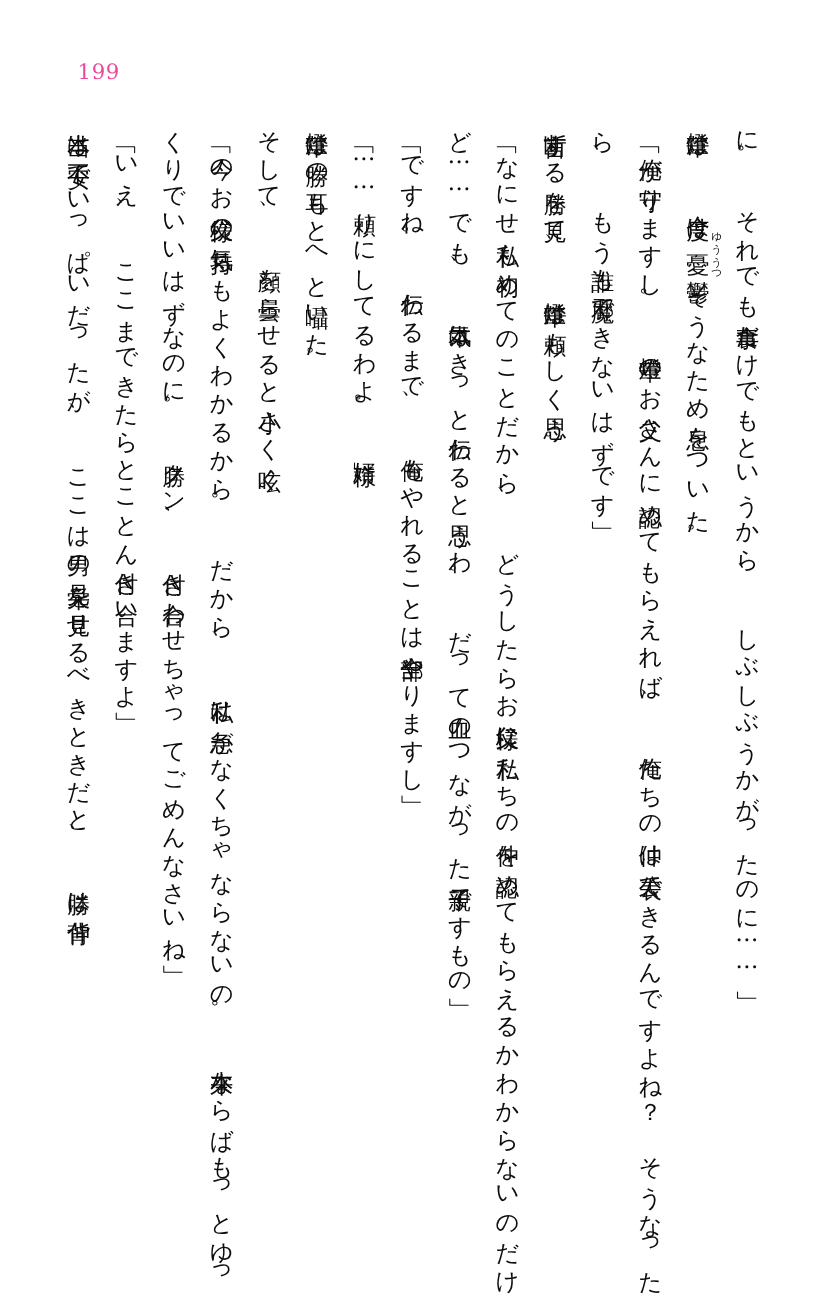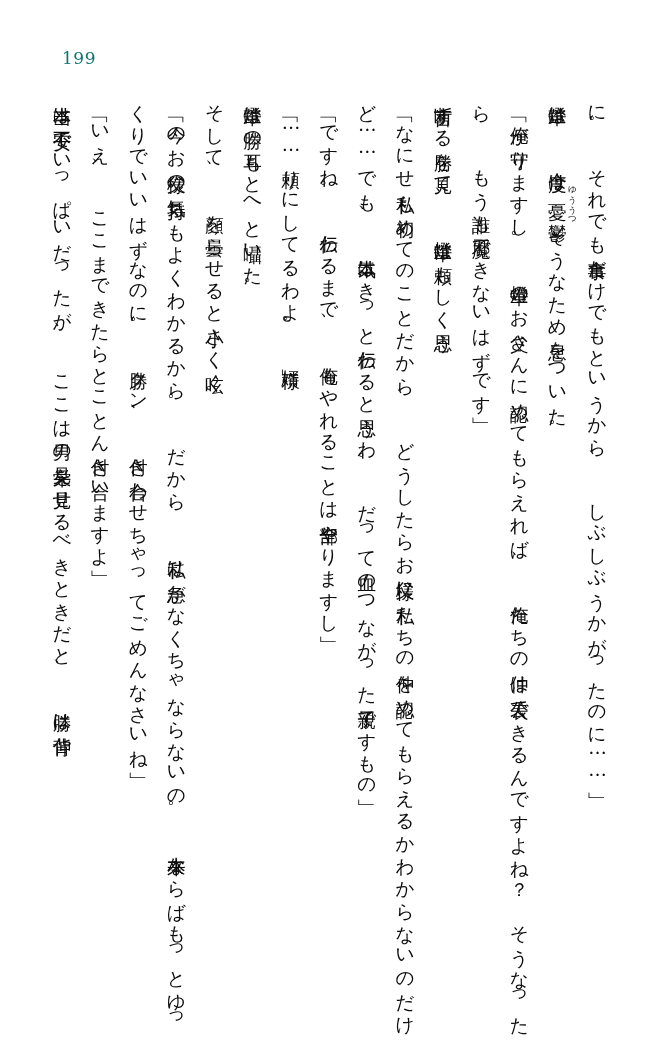--- a/index.html
+++ b/index.html
@@ -21,21 +21,21 @@
     background: #ffffff;
     box-sizing: border-box;
   }
   .page-number {
     position: absolute;
     top: 48px;
     left: 62px;
     font-size: 17px;
     font-family: "DejaVu Serif", "Liberation Serif", serif;
     letter-spacing: 0.5px;
-    color: #0f766e;
+    color: #ec4899;
   }
   .text-body {
     position: absolute;
     top: 92px;
     right: 52px;
     left: 40px;
     bottom: 24px;
     writing-mode: vertical-rl;
     text-orientation: upright;
     font-size: 18.6px;

